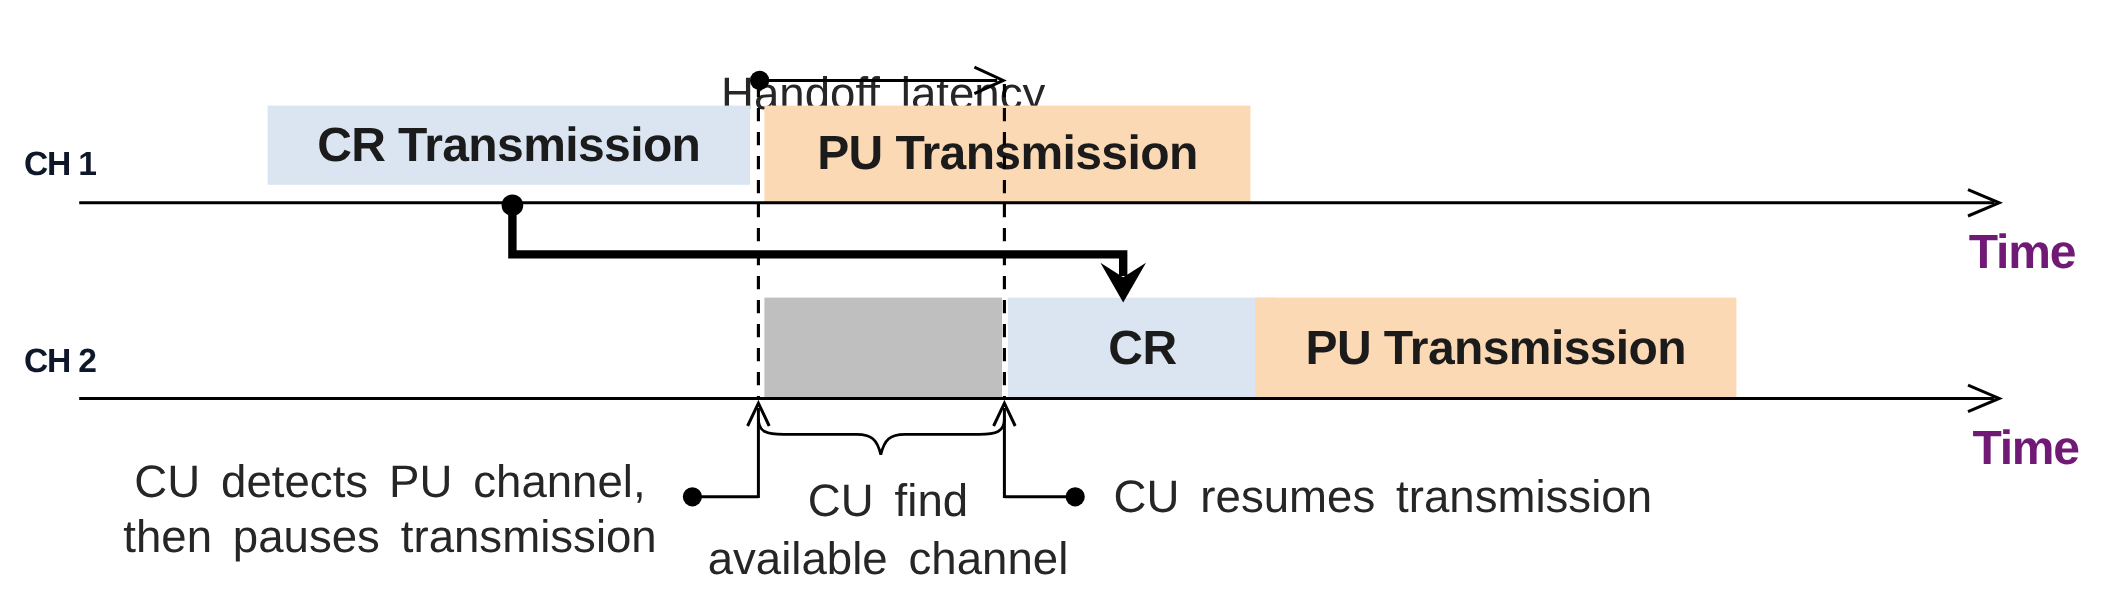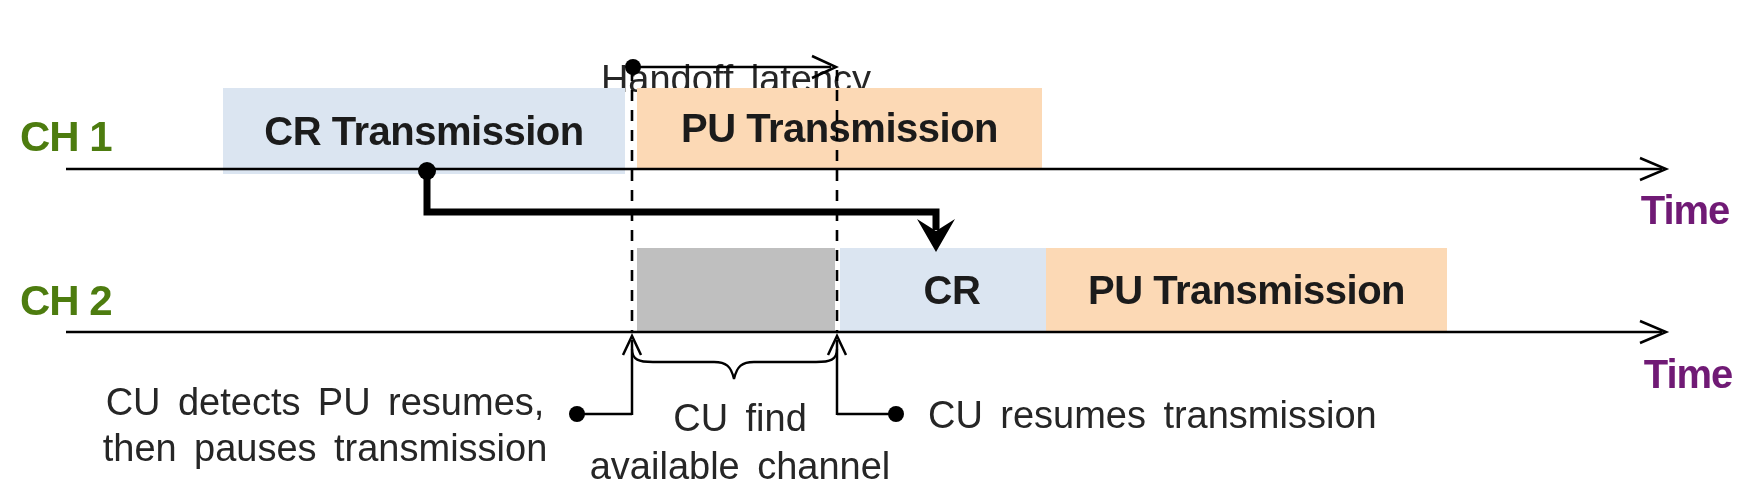--- a/index.html
+++ b/index.html
@@ -12,21 +12,21 @@
     overflow:hidden;
   }
   .seg{
     position:absolute;
     display:flex;align-items:center;justify-content:center;
     font-weight:700;font-size:40px;color:#1b1b1b;
     letter-spacing:-0.5px;white-space:nowrap;
   }
   .ch-label{
     position:absolute;left:20px;width:110px;
-    font-weight:700;font-size:42px;line-height:44px;color:#4d7c0f;
+    font-weight:700;font-size:28px;line-height:44px;color:#0f172a;
     letter-spacing:-1px;
   }
   .time-label{
     position:absolute;
     font-weight:700;font-size:40px;color:#701a75;
     letter-spacing:-1px;white-space:nowrap;
   }
   .annot{
     position:absolute;
     font-size:38px;line-height:47px;color:#262626;
@@ -36,38 +36,38 @@
 </style>
 </head>
 <body>
 
 <div id="stage">
 
   <div class="annot" style="left:536px;top:16px;width:400px;line-height:42px;margin-top:42px;">Handoff latency</div>
 
   <div class="ch-label" style="top:115px;">CH 1</div>
 
-  <div class="seg" style="left: 223px; top: 88px; width: 402px; height: 86px; background-color: rgb(219, 229, 241);">CR Transmission</div>
+  <div class="seg" style="left: 223px; top: 88px; width: 402px; height: 66px; background-color: rgb(219, 229, 241);">CR Transmission</div>
 
   <div class="seg" style="left: 637px; top: 88px; width: 405px; height: 81px; background-color: rgb(252, 217, 181);">PU Transmission</div>
 
   <div class="time-label" style="left:1630px;top:188px;width:110px;text-align:center;">Time</div>
 
   <div class="ch-label" style="top:279px;">CH 2</div>
 
   <div class="seg" style="left: 637px; top: 248px; width: 198px; height: 84px; background-color: rgb(191, 191, 191);"></div>
 
   <div class="seg" style="left: 840px; top: 248px; width: 224px; height: 84px; background-color: rgb(219, 229, 241);">CR</div>
 
   <div class="seg" style="left: 1046px; top: 248px; width: 401px; height: 84px; background-color: rgb(252, 217, 181);">PU Transmission</div>
 
   <div class="time-label" style="left:1633px;top:352px;width:110px;text-align:center;">Time</div>
 
   <div class="annot" style="left:80px;top:379px;width:490px;line-height:46px;">
-    <div>CU detects PU resumes,</div>
+    <div>CU detects PU channel,</div>
     <div>then pauses transmission</div>
   </div>
 
   <div class="annot" style="left:560px;top:394px;width:360px;line-height:48px;">
     <div>CU find</div>
     <div>available channel</div>
   </div>
 
   <div class="annot" style="left:928px;top:394px;line-height:42px;text-align:right;">CU resumes transmission</div>
 

